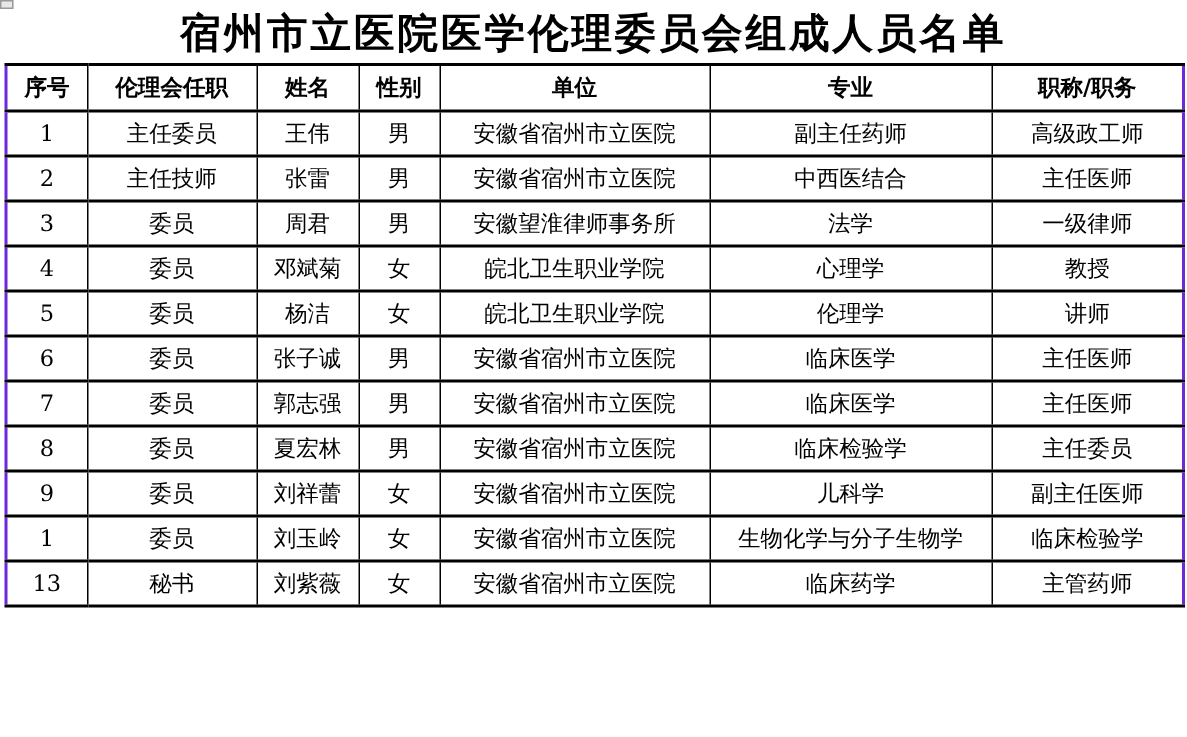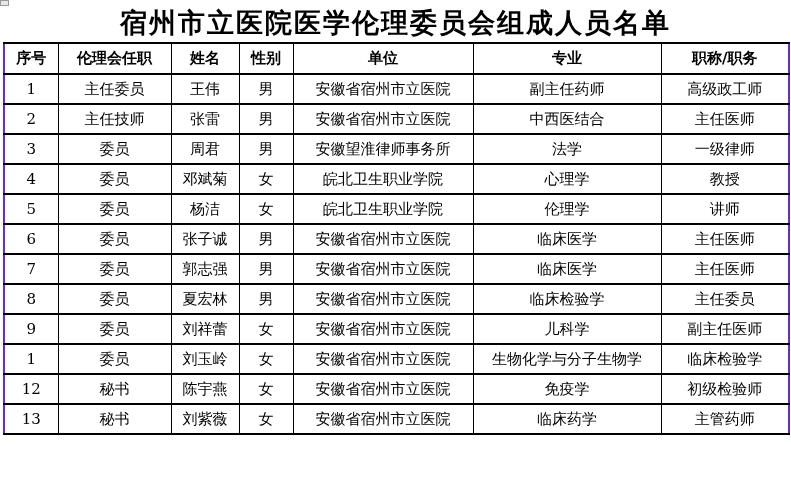--- a/index.html
+++ b/index.html
@@ -184,29 +184,20 @@
       <tr>
         <td>1</td>
         <td>委员</td>
         <td>刘玉岭</td>
         <td>女</td>
         <td>安徽省宿州市立医院</td>
         <td>生物化学与分子生物学</td>
         <td>临床检验学</td>
       </tr>
       <tr>
-        <td>12</td>
-        <td>秘书</td>
-        <td>陈宇燕</td>
-        <td>女</td>
-        <td>安徽省宿州市立医院</td>
-        <td>免疫学</td>
-        <td>初级检验师</td>
-      </tr>
-      <tr>
         <td>13</td>
         <td>秘书</td>
         <td>刘紫薇</td>
         <td>女</td>
         <td>安徽省宿州市立医院</td>
         <td>临床药学</td>
         <td>主管药师</td>
       </tr>
     </tbody>
 </table>

